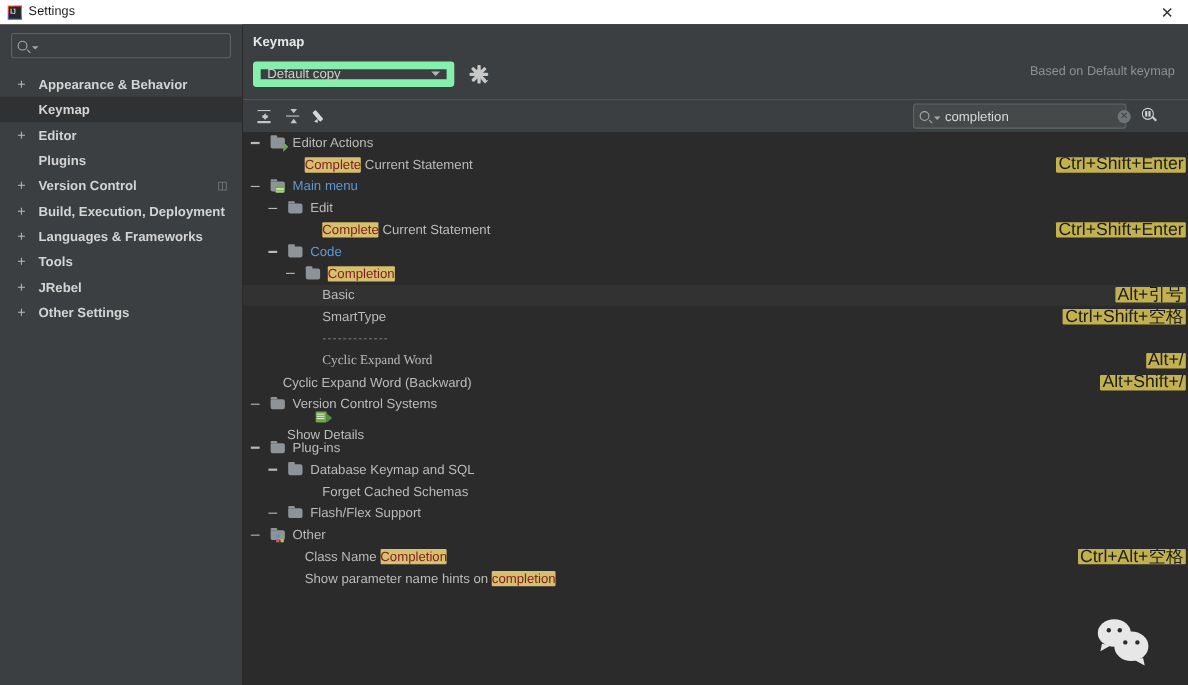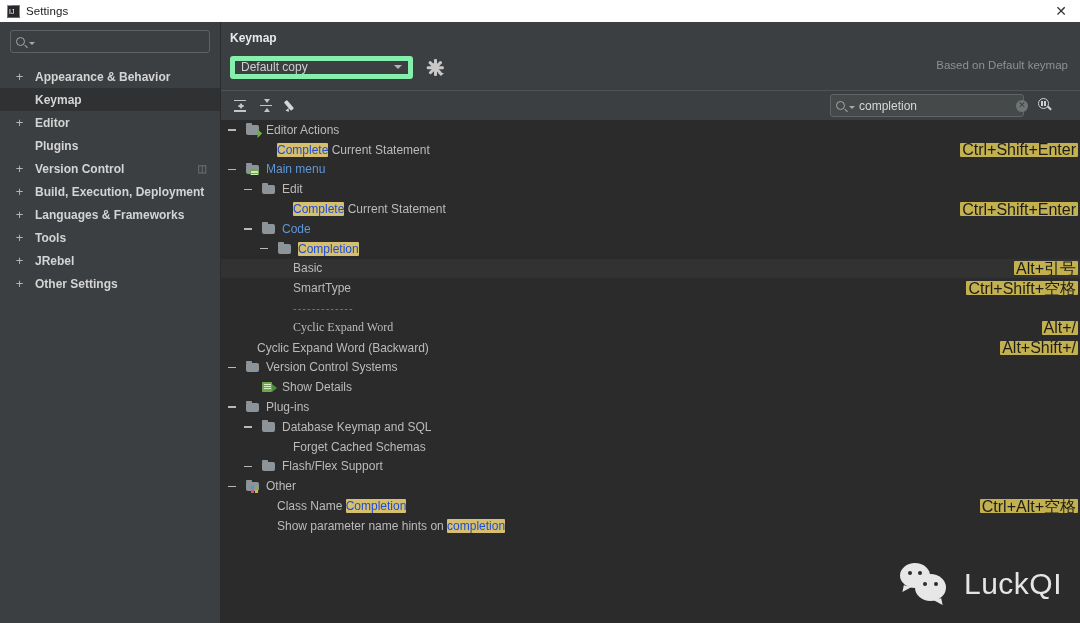--- a/index.html
+++ b/index.html
@@ -156,21 +156,21 @@
   }
   #keymap-row {
     display: flex;
     align-items: center;
     position: relative;
     height: 24px;
   }
   #keymap-select {
     width: 183px;
     height: 23px;
-    border: 5px solid #86efac;
+    border: 7px solid #86efac;
     border-radius: 3px;
     background: #3c3f41;
     display: flex;
     align-items: center;
     padding: 0 6px;
     font-size: 12px;
     color: #cfcfcf;
     justify-content: space-between;
   }
   #keymap-select .caret {
@@ -336,21 +336,21 @@
     width: 8px; height: 1.4px; background: #b9b9b9;
   }
   .trow .content {
     display: flex;
     align-items: center;
   }
   .trow .label { padding-left: 0px; }
   .trow .label.blue { color: #5f97d8; }
   .hl {
     background: #d6bf6e;
-    color: #1d4ed8;
+    color: #7f1d1d;
     padding: 0 0px;
     border-radius: 1px;
   }
 
   
   .ico { width: 16px; height: 14px; position: relative; margin-right: 5px; flex: 0 0 16px; }
   .folder {
     position: absolute; left: 1px; top: 2.5px;
     width: 13px; height: 9.5px;
     background: #8d9499;
@@ -692,21 +692,21 @@
               <span class="minus"></span>
             </span>
             <span class="content" style="margin-left: 24px;">
               <span class="ico">
                 <span class="folder"></span>
               </span>
               <span class="label"><span>Version Control Systems</span></span>
             </span>
           </div>
           <div class="trow">
-            <span class="content" style="margin-left: 40px;">
+            <span class="content" style="margin-left: 40px; flex-direction: column;">
               <span class="ico detail">
                 <span class="panel">
                   <i></i>
                   <i></i>
                   <i></i>
                 </span>
                 <span class="arr"></span>
               </span>
               <span class="label"><span>Show Details</span></span>
             </span>
@@ -779,18 +779,17 @@
 
       <div id="watermark">
         <span class="wechat">
           <span class="bub b1"></span>
           <span class="bub b2"></span>
           <span class="eye e1"></span>
             <span class="eye e2"></span>
           <span class="eye e3"></span>
             <span class="eye e4"></span>
         </span>
-        <span class="wm-text">LuckQI</span>
       </div>
     </div>
 
   </div>
 </div>
 
 </body></html>

